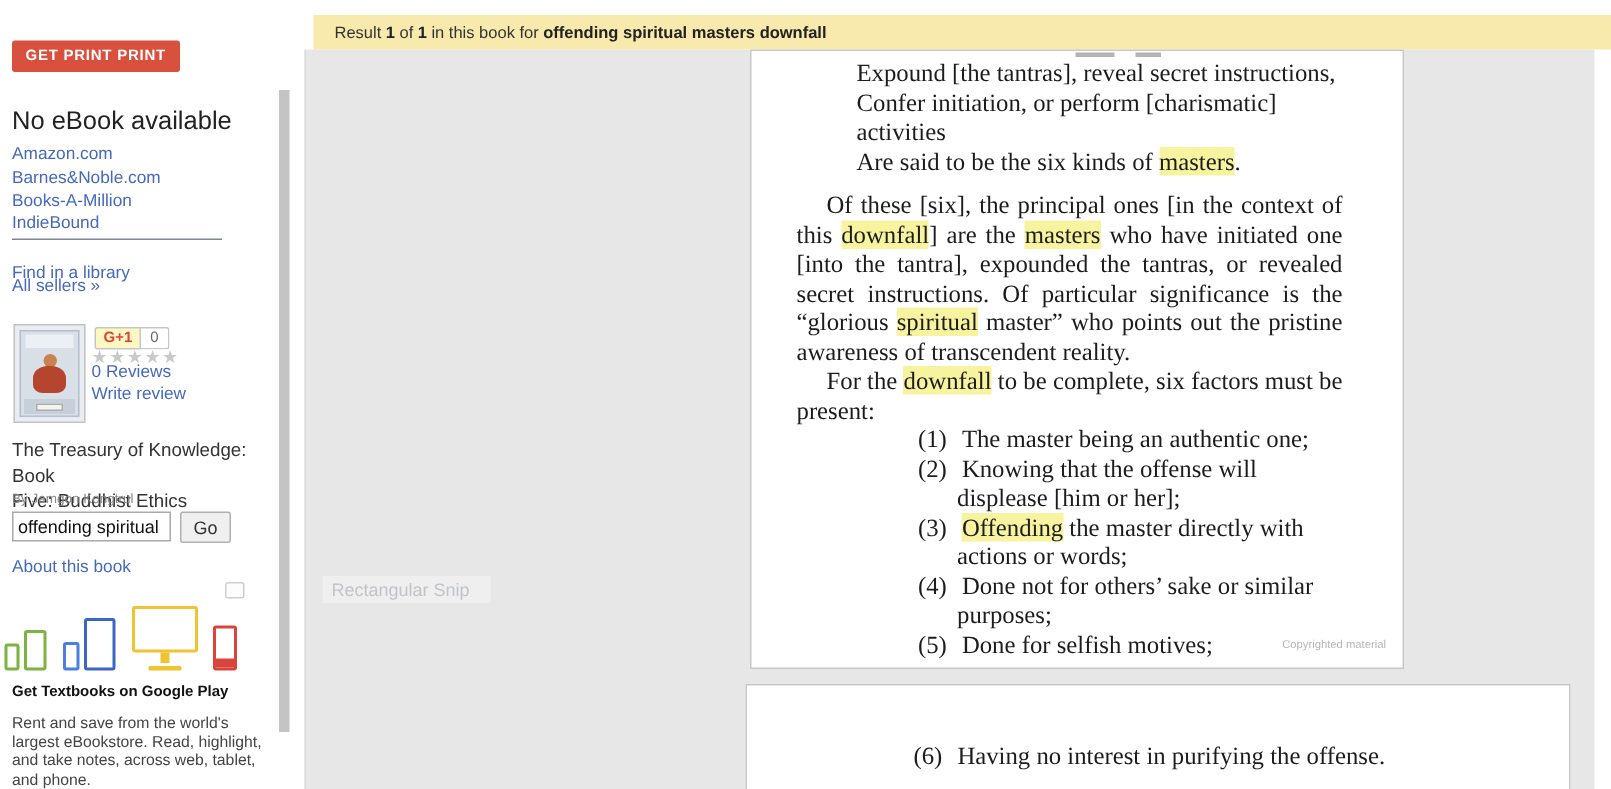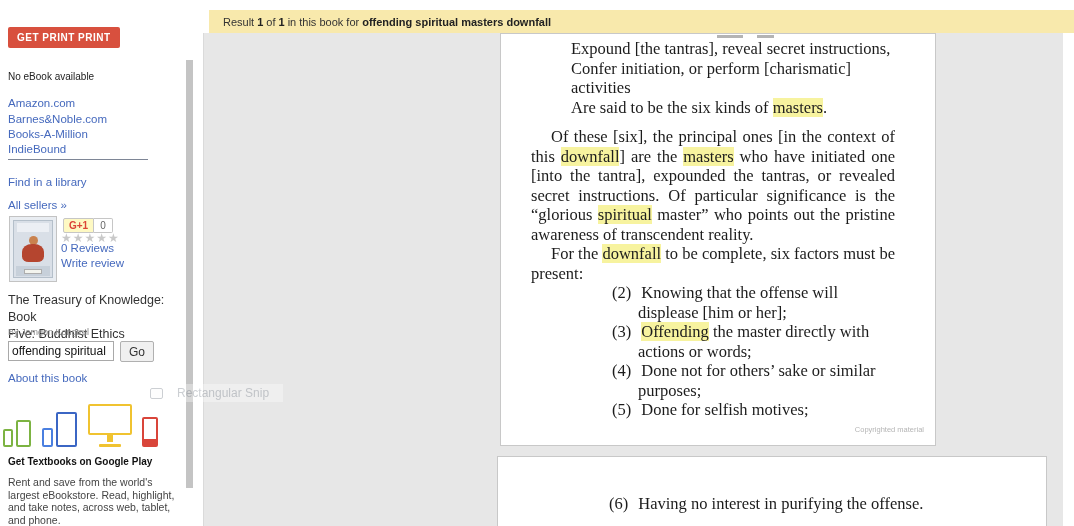--- a/index.html
+++ b/index.html
@@ -34,21 +34,21 @@
   .copyright { position:absolute; right:11px; bottom:11px; font-size:7.5px; color:#b5b5b5;
     font-family:"Liberation Sans", sans-serif; }
   .cutline { position:absolute; top:1px; height:3px; background:#777; opacity:.55; }
   .cutline.a { left:216px; width:26px; }
   .cutline.b { left:256px; width:17px; }
 
   
   .btn-print { position:absolute; left:8px; top:27px; background:#d8503e; color:#fff;
     font-size:10px; font-weight:bold; letter-spacing:.5px; padding:5px 9px;
     border:none; border-radius:2px; cursor:pointer; }
-  .sb-text { position:absolute; left:8px; font-size:10px; color:#222; }
+  .sb-text { position:absolute; left:8px; font-size:17px; color:#222; }
   .sb-link { position:absolute; left:8px; font-size:11.5px; color:#4569bd;
     text-decoration:none; cursor:pointer; }
   .sb-divider { position:absolute; left:8px; top:159px; width:140px; border-top:1px solid #7e8696; }
 
   .cover { position:absolute; left:9px; top:216px; width:48px; height:66px;
     background:#e9edf2; border:1px solid #c3c3c3; cursor:pointer; }
   .cover-inner { position:absolute; left:3px; top:3px; right:3px; bottom:3px;
     background:#d9dfe7; border:1px solid #b4bfca; }
   .cover-band { position:absolute; left:3px; top:2px; right:3px; height:9px; background:#eceff4; }
   .fig-head { position:absolute; left:50%; top:15px; width:9px; height:9px; margin-left:-4px;
@@ -98,21 +98,21 @@
 
   .play-title { position:absolute; left:8px; top:456px; font-size:10px; font-weight:bold; color:#111; }
   .play-body { position:absolute; left:8px; top:476px; width:167px; font-size:10.5px;
     color:#444; line-height:12.5px; }
 
   .sb-scrollbar { position:absolute; left:186px; top:60px; width:7px; height:428px;
     background:#c4c4c4; cursor:pointer; }
 
   
   .snip-ghost { position:absolute; left:150px; top:383px; height:20px; display:flex;
-    align-items:center; opacity:.5; pointer-events:none; }
+    align-items:center; opacity:.5; pointer-events:none;gap:44px; }
   .snip-icon { width:13px; height:11px; border:1px solid #9aa0a8; background:#fdfdfd;
     border-radius:2px; margin-right:8px; }
   .snip-text { font-size:12px; color:#9aa0a8; background:rgba(255,255,255,.65);
     padding:2px 14px 2px 6px; }
 </style>
 </head>
 <body>
 
 <div id="root">
 
@@ -129,20 +129,21 @@
 
   <div class="page page1">
     <div class="cutline a"></div>
     <div class="cutline b"></div>
     <div class="page-text">
         <div class="blk verse"><span>Expound [the tantras], reveal secret instructions,</span></div>
         <div class="blk verse"><span>Confer initiation, or perform [charismatic] activities</span></div>
         <div class="blk verse"><span>Are said to be the six kinds of </span><span class="hl">masters</span><span>.</span></div>
         <div class="blk para"><span>Of these [six], the principal ones [in the context of this </span><span class="hl">downfall</span><span>] are the </span><span class="hl">masters</span><span> who have initiated one [into the tantra], expounded the tantras, or revealed secret instructions. Of particular significance is the “glorious </span><span class="hl">spiritual</span><span> master” who points out the pristine awareness of transcendent reality.</span></div>
         <div class="blk para"><span>For the </span><span class="hl">downfall</span><span> to be complete, six factors must be present:</span></div>
+        <div class="blk item"><span class="marker">(1)</span><span>The master being an authentic one;</span></div>
         <div class="blk item"><span class="marker">(2)</span><span>Knowing that the offense will displease [him or her];</span></div>
         <div class="blk item"><span class="marker">(3)</span><span class="hl">Offending</span><span> the master directly with actions or words;</span></div>
         <div class="blk item"><span class="marker">(4)</span><span>Done not for others’ sake or similar purposes;</span></div>
         <div class="blk item"><span class="marker">(5)</span><span>Done for selfish motives;</span></div>
       </div>
     <div class="copyright">Copyrighted material</div>
   </div>
 
   <div class="page page2">
     <div class="page-text">
@@ -155,21 +156,21 @@
   <div class="sb-text" style="top:71px;">No eBook available</div>
 
   <a class="sb-link" style="top:97px;">Amazon.com</a>
   <a class="sb-link" style="top:113px;">Barnes&amp;Noble.com</a>
   <a class="sb-link" style="top:128px;">Books-A-Million</a>
   <a class="sb-link" style="top:143px;">IndieBound</a>
 
   <div class="sb-divider"></div>
 
   <a class="sb-link" style="top:176px;">Find in a library</a>
-  <a class="sb-link" style="top:199px;">All sellers »</a>
+  <a class="sb-link" style="top:185px;">All sellers »</a>
 
   <div class="cover">
     <div class="cover-inner">
       <div class="cover-band"></div>
       <div class="fig-head"></div>
       <div class="fig-body"></div>
       <div class="cover-base"></div>
       <div class="cover-label"></div>
     </div>
   </div>

